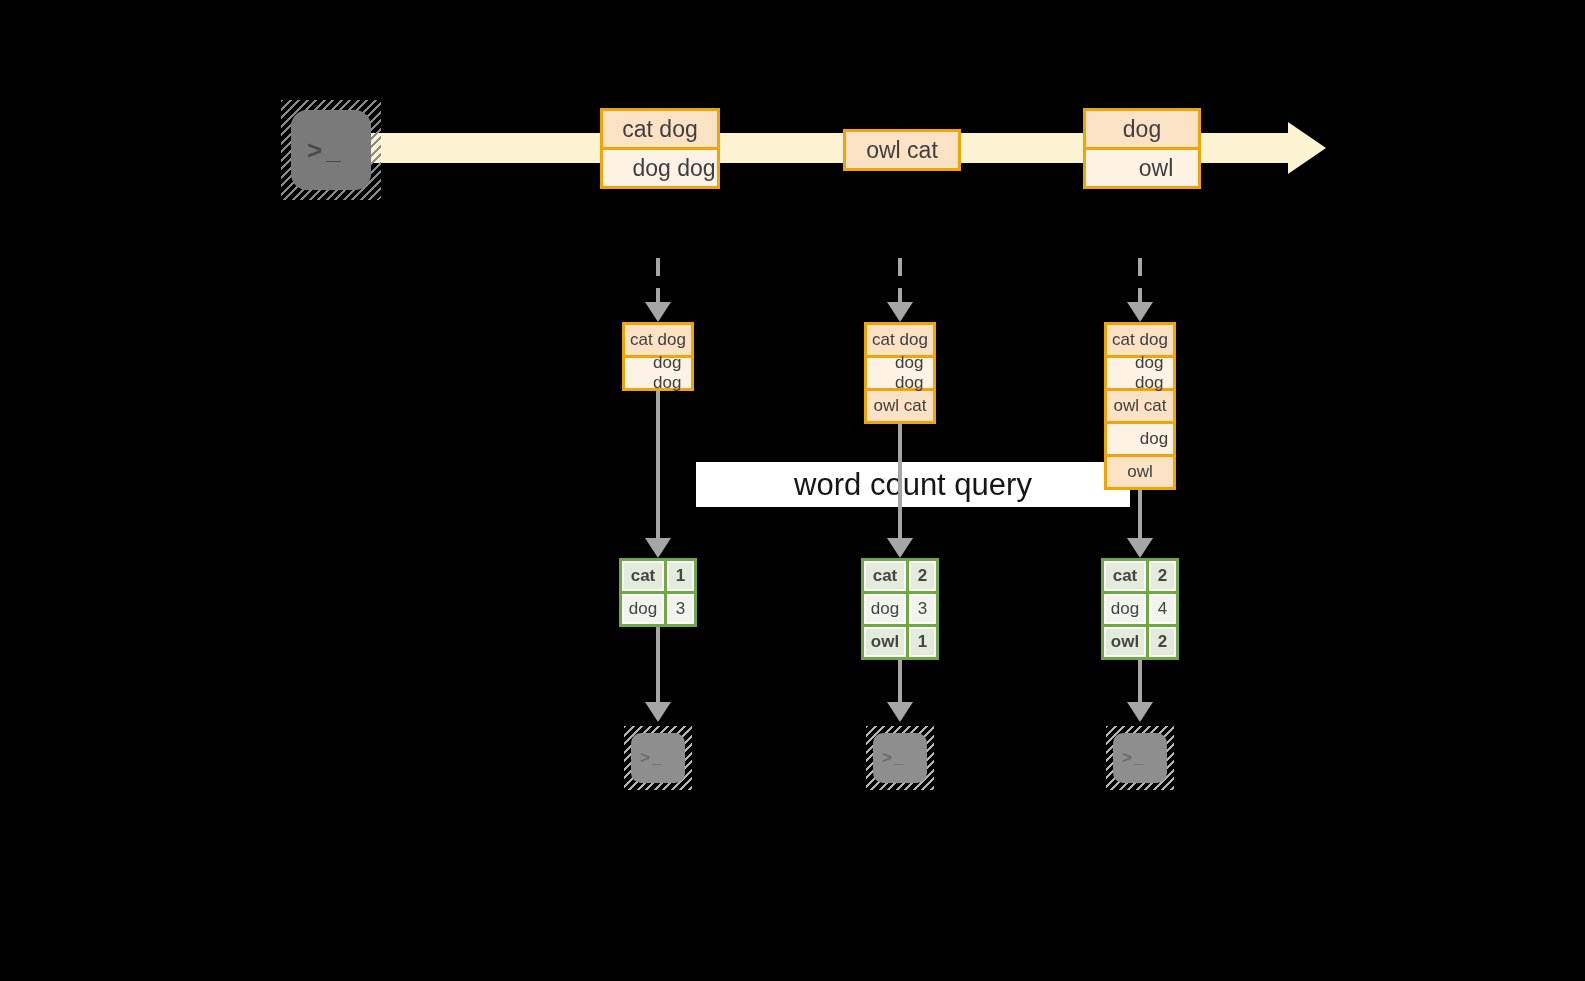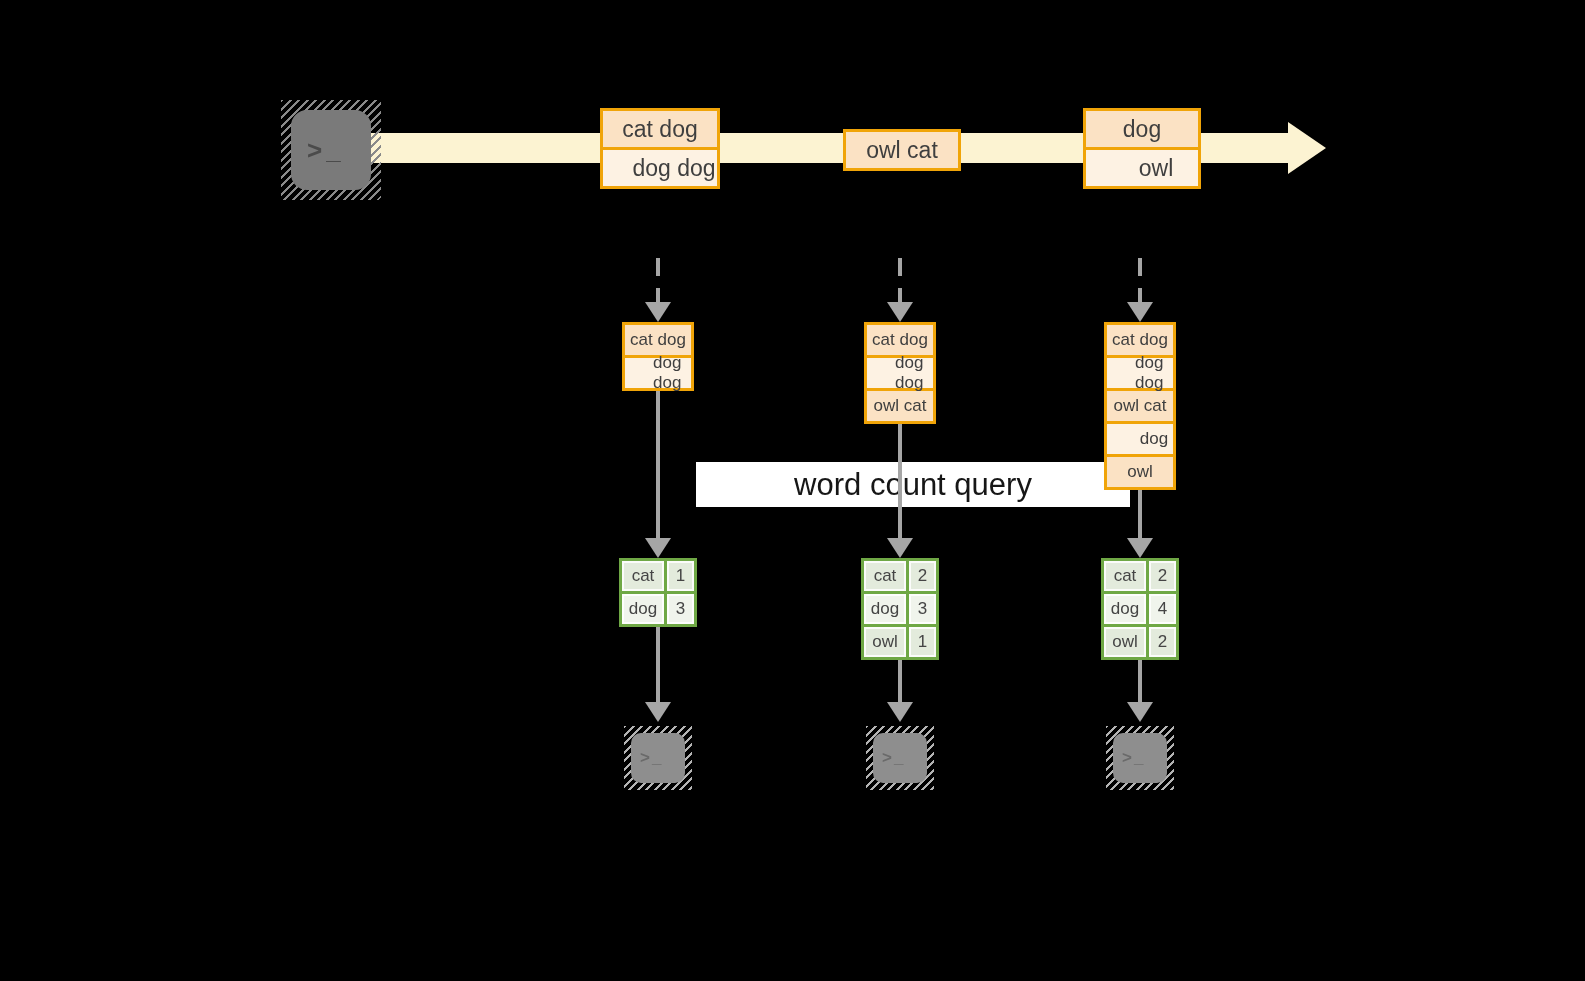--- a/index.html
+++ b/index.html
@@ -41,21 +41,21 @@
 
   
   .qlabel{position:absolute;left:690px;top:462px;width:434px;height:45px;background:#fff;z-index:1;
           display:flex;align-items:center;justify-content:center;font-size:31px;color:#161616;margin-left:6px;}
 
   
   .gtable{position:absolute;z-index:3;background:#6FA845;border:3px solid #6FA845;
           display:grid;grid-template-columns:42px 27px;gap:3px;}
   .gcell{height:30px;display:flex;align-items:center;justify-content:center;
          font-size:17px;color:#454545;box-shadow:inset 0 0 0 2px rgba(255,255,255,.85);}
-  .gcell.dark{background:#E3EBDC;}
+  .gcell.dark{background:#E3EBDC;font-weight:bold;}
   .gcell.light{background:#F0F4EC;}
 </style>
 </head>
 <body>
 
 <div class="canvas">
 
   <div class="band"></div>
   <div class="band-head"></div>
 

